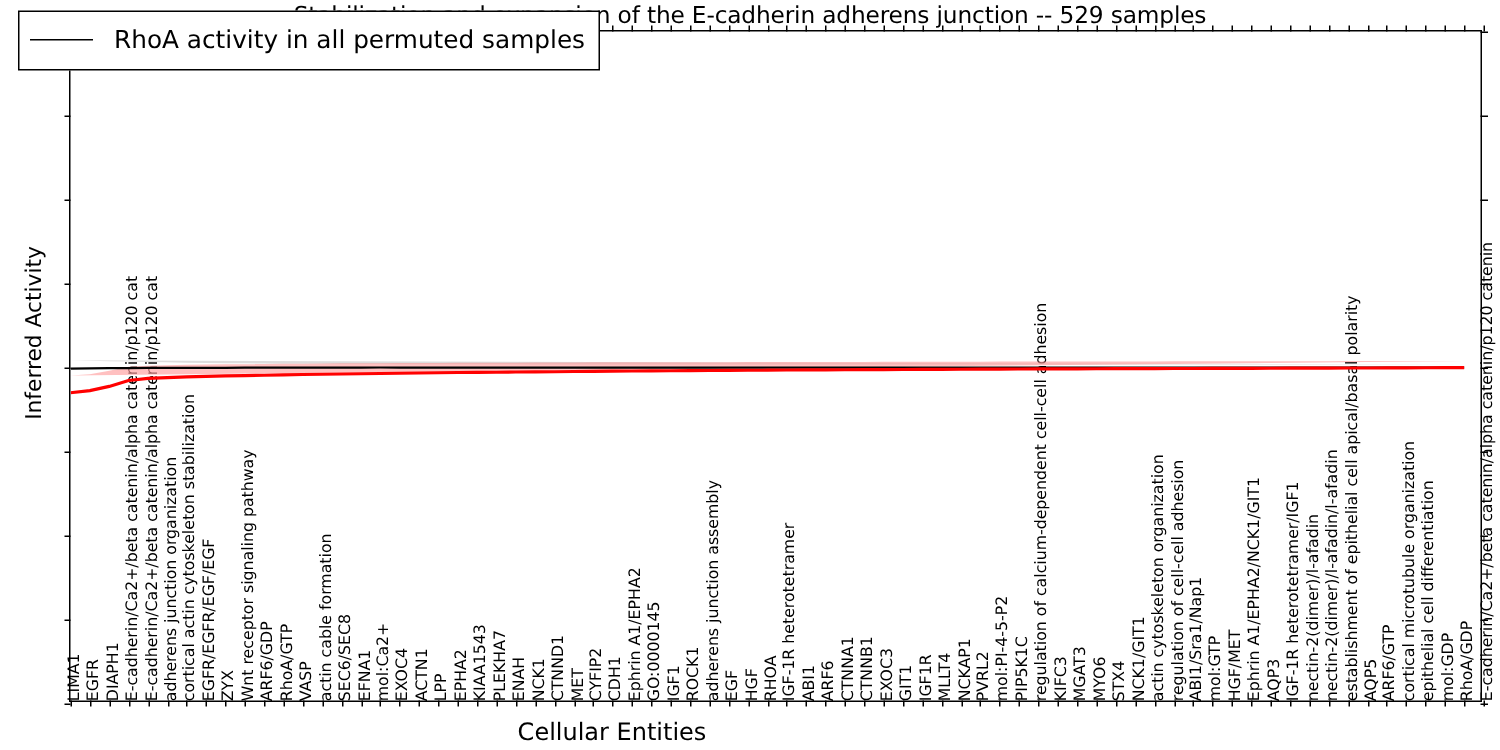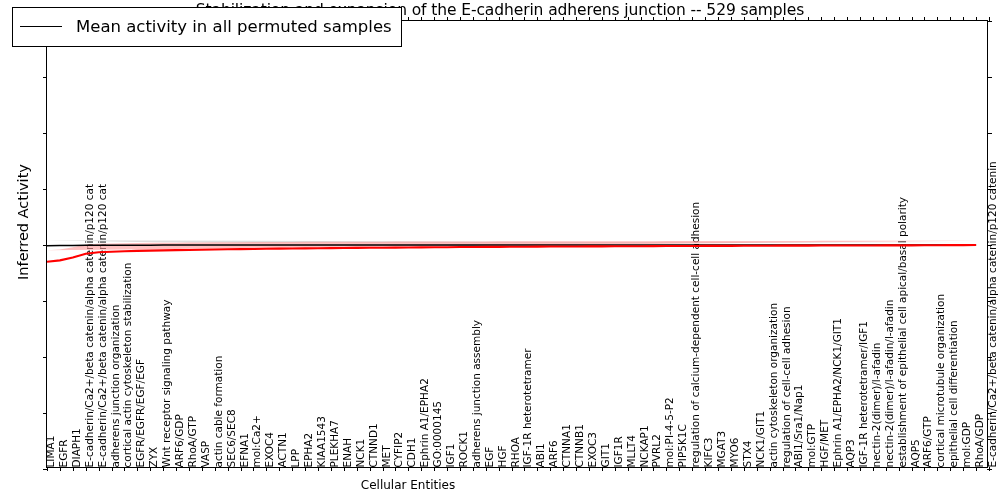--- a/index.html
+++ b/index.html
@@ -22,21 +22,21 @@
   #ylabel{
     position:absolute;left:-202px;top:214px;width:450px;text-align:center;
     font-size:14.5px;color:#000;transform:rotate(-90deg);transform-origin:center center;
   }
   .ytick-mark{position:absolute;left:-4.5px;width:4.5px;height:0;border-top:1.1px solid #000;}
   .ytick-mark-r{position:absolute;right:-4.5px;width:4.5px;height:0;border-top:1.1px solid #000;}
 
   
   #xlabel{
     position:absolute;left:0;top:478px;width:816px;text-align:center;
-    font-size:12px;color:#000;
+    font-size:16px;color:#000;
   }
   .xtick-mark{position:absolute;bottom:-4px;height:4px;width:0;border-left:0.9px solid #000;}
   .xtick-mark-top{position:absolute;top:-4px;height:4px;width:0;border-left:0.9px solid #000;}
   .xtick-label{
     position:absolute;bottom:0;font-size:10.5px;color:#000;white-space:nowrap;
     transform-origin:left bottom;transform:rotate(-90deg) translateY(4px);
     line-height:10.5px;
   }
 
   
@@ -312,17 +312,17 @@
           <path d="M0.00 229.32 L12.90 228.48 L25.81 226.24 L38.71 223.44 L51.62 222.77 L64.52 222.43 L77.42 222.21 L90.33 222.04 L103.23 221.87 L116.14 221.76 L129.04 221.65 L141.95 221.54 L154.85 221.42 L167.75 221.31 L180.66 221.20 L193.56 221.14 L206.47 221.09 L219.37 221.03 L232.27 220.98 L245.18 220.92 L258.08 220.86 L270.99 220.81 L283.89 220.75 L296.79 220.75 L309.70 220.70 L322.60 220.64 L335.51 220.64 L348.41 220.58 L361.32 220.58 L374.22 220.53 L387.12 220.53 L400.03 220.47 L412.93 220.47 L425.84 220.42 L438.74 220.42 L451.64 220.36 L464.55 220.36 L477.45 220.30 L490.36 220.30 L503.26 220.30 L516.16 220.25 L529.07 220.25 L541.97 220.19 L554.88 220.19 L567.78 220.19 L580.68 220.14 L593.59 220.14 L606.49 220.14 L619.40 220.08 L632.30 220.08 L645.21 220.08 L658.11 220.02 L671.01 220.02 L683.92 220.02 L696.82 219.97 L709.73 219.97 L722.63 219.97 L735.53 219.91 L748.44 219.91 L761.34 219.91 L774.25 219.86 L787.15 219.86 L800.05 219.86 L812.96 219.80 L825.86 219.80 L838.77 219.80 L851.67 219.74 L864.58 219.74 L877.48 219.74 L890.38 219.69 L903.29 219.69 L916.19 219.69 L929.10 219.63 L942.00 NaN L942.00 NaN L929.10 226.63 L916.19 226.69 L903.29 226.74 L890.38 226.80 L877.48 226.91 L864.58 226.97 L851.67 227.02 L838.77 227.08 L825.86 227.14 L812.96 227.25 L800.05 227.30 L787.15 227.36 L774.25 227.47 L761.34 227.53 L748.44 227.58 L735.53 227.70 L722.63 227.75 L709.73 227.86 L696.82 227.92 L683.92 228.03 L671.01 228.14 L658.11 228.20 L645.21 228.31 L632.30 228.42 L619.40 228.54 L606.49 228.65 L593.59 228.76 L580.68 228.87 L567.78 228.98 L554.88 229.10 L541.97 229.21 L529.07 229.32 L516.16 229.49 L503.26 229.60 L490.36 229.71 L477.45 229.88 L464.55 230.05 L451.64 230.16 L438.74 230.33 L425.84 230.50 L412.93 230.66 L400.03 230.83 L387.12 231.00 L374.22 231.17 L361.32 231.34 L348.41 231.56 L335.51 231.73 L322.60 231.95 L309.70 232.12 L296.79 232.34 L283.89 232.57 L270.99 232.79 L258.08 233.02 L245.18 233.24 L232.27 233.52 L219.37 233.80 L206.47 234.08 L193.56 234.36 L180.66 234.70 L167.75 235.03 L154.85 235.37 L141.95 235.76 L129.04 236.15 L116.14 236.54 L103.23 236.99 L90.33 237.44 L77.42 238.00 L64.52 238.67 L51.62 239.68 L38.71 241.92 L25.81 246.96 L12.90 250.88 L0.00 253.12 Z" fill="#ff9999" fill-opacity="0.62" stroke="none"></path>
           <path d="M0.00 224.67 L12.90 224.56 L25.81 224.45 L38.71 224.34 L51.62 224.28 L64.52 224.22 L77.42 224.22 L90.33 224.17 L103.23 224.17 L116.14 224.11 L129.04 224.11 L141.95 224.11 L154.85 224.06 L167.75 224.06 L180.66 224.06 L193.56 224.06 L206.47 224.00 L219.37 224.00 L232.27 224.00 L245.18 224.00 L258.08 224.00 L270.99 224.00 L283.89 224.00 L296.79 224.00 L309.70 224.00 L322.60 224.00 L335.51 224.00 L348.41 224.00 L361.32 224.00 L374.22 224.00 L387.12 224.00 L400.03 224.00 L412.93 224.00 L425.84 224.00 L438.74 224.00 L451.64 224.00 L464.55 224.00 L477.45 224.00 L490.36 224.00 L503.26 224.00 L516.16 224.00 L529.07 224.00 L541.97 224.00 L554.88 224.00 L567.78 224.00 L580.68 224.00 L593.59 224.00 L606.49 224.00 L619.40 224.00 L632.30 224.00 L645.21 224.00 L658.11 224.00 L671.01 224.00 L683.92 224.00 L696.82 224.00 L709.73 224.00 L722.63 224.00 L735.53 224.00 L748.44 224.00 L761.34 224.00 L774.25 224.00 L787.15 224.00 L800.05 224.00 L812.96 224.00 L825.86 224.00 L838.77 224.00 L851.67 224.00 L864.58 224.00 L877.48 224.00 L890.38 224.00 L903.29 224.00 L916.19 224.00 L929.10 224.00 L942.00 NaN " fill="none" stroke="#000000" stroke-width="1.5"></path>
           <path d="M0.00 240.80 L12.90 239.40 L25.81 236.60 L38.71 232.68 L51.62 231.28 L64.52 230.72 L77.42 230.27 L90.33 229.88 L103.23 229.60 L116.14 229.38 L129.04 229.15 L141.95 228.93 L154.85 228.70 L167.75 228.48 L180.66 228.31 L193.56 228.14 L206.47 227.98 L219.37 227.81 L232.27 227.64 L245.18 227.53 L258.08 227.36 L270.99 227.25 L283.89 227.14 L296.79 227.02 L309.70 226.91 L322.60 226.80 L335.51 226.69 L348.41 226.58 L361.32 226.46 L374.22 226.35 L387.12 226.24 L400.03 226.18 L412.93 226.07 L425.84 226.02 L438.74 225.90 L451.64 225.85 L464.55 225.79 L477.45 225.68 L490.36 225.62 L503.26 225.57 L516.16 225.51 L529.07 225.46 L541.97 225.40 L554.88 225.34 L567.78 225.29 L580.68 225.23 L593.59 225.18 L606.49 225.12 L619.40 225.06 L632.30 225.01 L645.21 224.95 L658.11 224.90 L671.01 224.90 L683.92 224.84 L696.82 224.78 L709.73 224.78 L722.63 224.73 L735.53 224.67 L748.44 224.67 L761.34 224.62 L774.25 224.56 L787.15 224.56 L800.05 224.50 L812.96 224.45 L825.86 224.45 L838.77 224.39 L851.67 224.34 L864.58 224.34 L877.48 224.28 L890.38 224.22 L903.29 224.17 L916.19 224.11 L929.10 224.06 L942.00 NaN " fill="none" stroke="#ff0000" stroke-width="2.1"></path>
         </svg>
     </div>
   </div>
 
   <div id="legend">
     <div class="legend-row">
       <span class="legend-swatch black"></span>
-      <span class="legend-text">Mean activity in all permuted samples</span>
+      <span class="legend-text">RhoA activity in all permuted samples</span>
     </div>
   </div>
 
 </div>
 
 </body></html>

